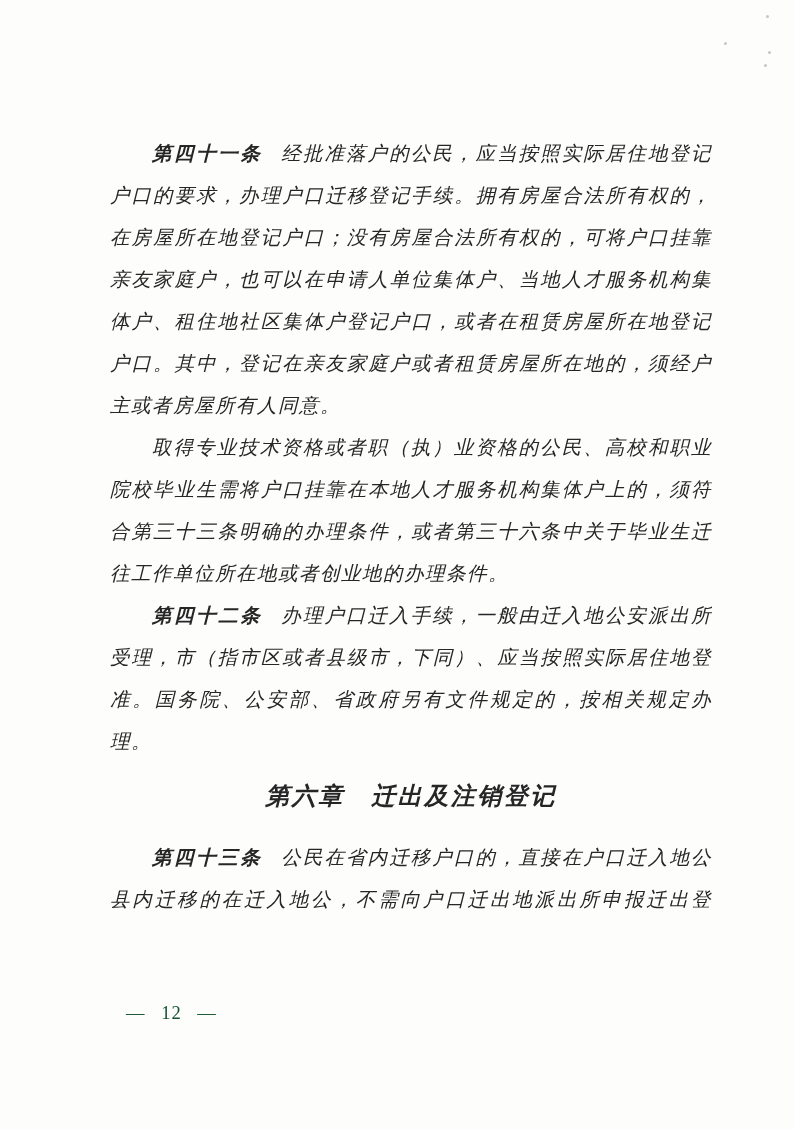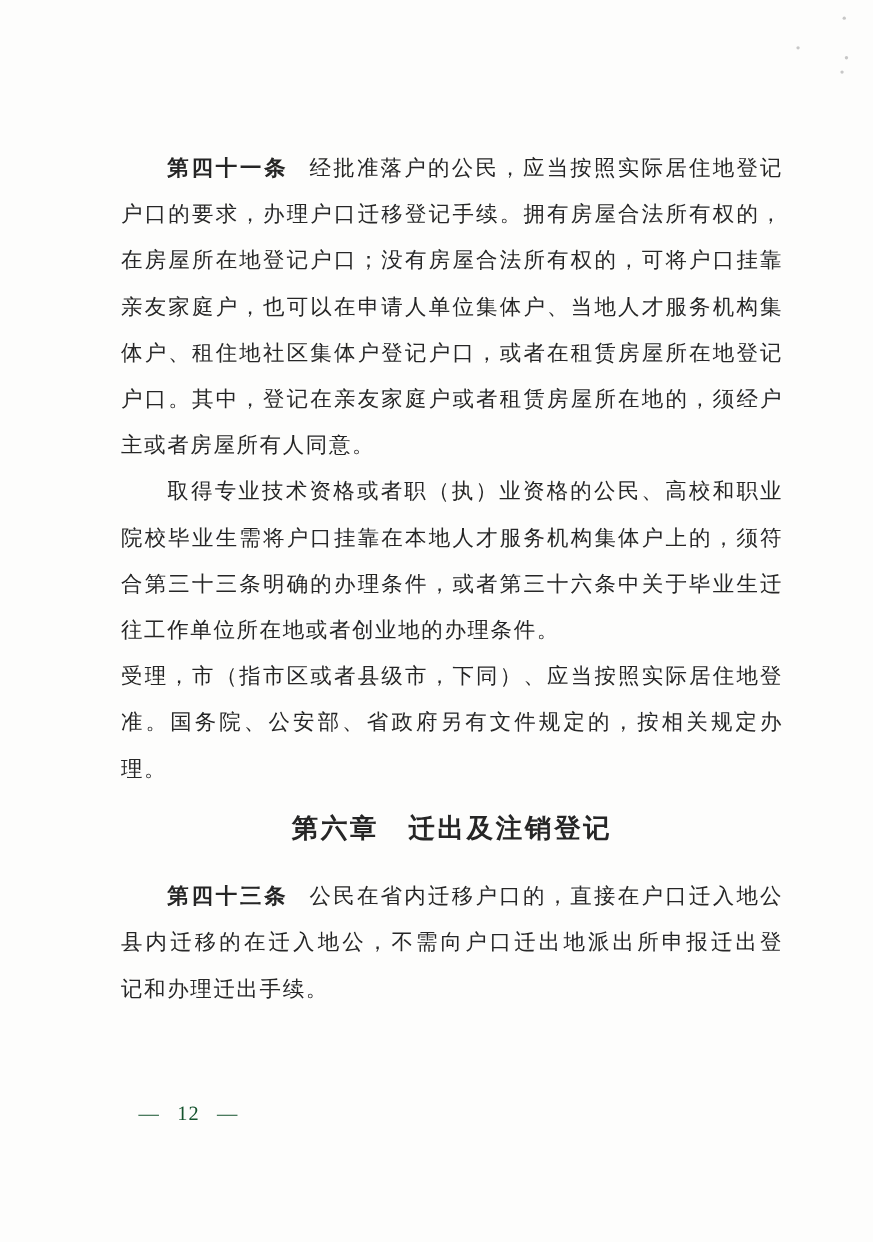--- a/index.html
+++ b/index.html
@@ -11,20 +11,21 @@
     background: #fdfdfc;
     overflow: hidden;
     font-family: "Liberation Serif", "DejaVu Serif", serif;
     color: #262626;
   }
   .doc {
     position: absolute;
     left: 110px;
     top: 133px;
     width: 602px;
+    font-style: italic;
   }
   .line {
     font-size: 19.5px;
     height: 42px;
     line-height: 42px;
     letter-spacing: 1.5px;
     text-align: justify;
     text-align-last: justify;
     text-justify: inter-character;
     overflow: hidden;
@@ -86,30 +87,30 @@
     </div>
 
     <div>
       <p class="line indent">取得专业技术资格或者职（执）业资格的公民、高校和职业</p>
       <p class="line">院校毕业生需将户口挂靠在本地人才服务机构集体户上的，须符</p>
       <p class="line">合第三十三条明确的办理条件，或者第三十六条中关于毕业生迁</p>
       <p class="line last">往工作单位所在地或者创业地的办理条件。</p>
     </div>
 
     <div>
+      <p class="line indent"><span class="term">第四十二条</span><span>办理户口迁入手续，一般由迁入地公安派出所</span></p>
       <p class="line">受理，市（指市区或者县级市，下同）、应当按照实际居住地登记</p>
       <p class="line">准。国务院、公安部、省政府另有文件规定的，按相关规定办</p>
       <p class="line last">理。</p>
     </div>
 
     <h2 class="chapter-heading">第六章　迁出及注销登记</h2>
 
     <div>
       <p class="line indent"><span class="term">第四十三条</span><span>公民在省内迁移户口的，直接在户口迁入地公</span></p>
       <p class="line">县内迁移的在迁入地公，不需向户口迁出地派出所申报迁出登</p>
-      <p class="line last">记和办理迁出手续。</p>
     </div>
 
   </div>
 
   <div class="footer">— 12 —</div>
 
 </div>
 
 </body></html>

